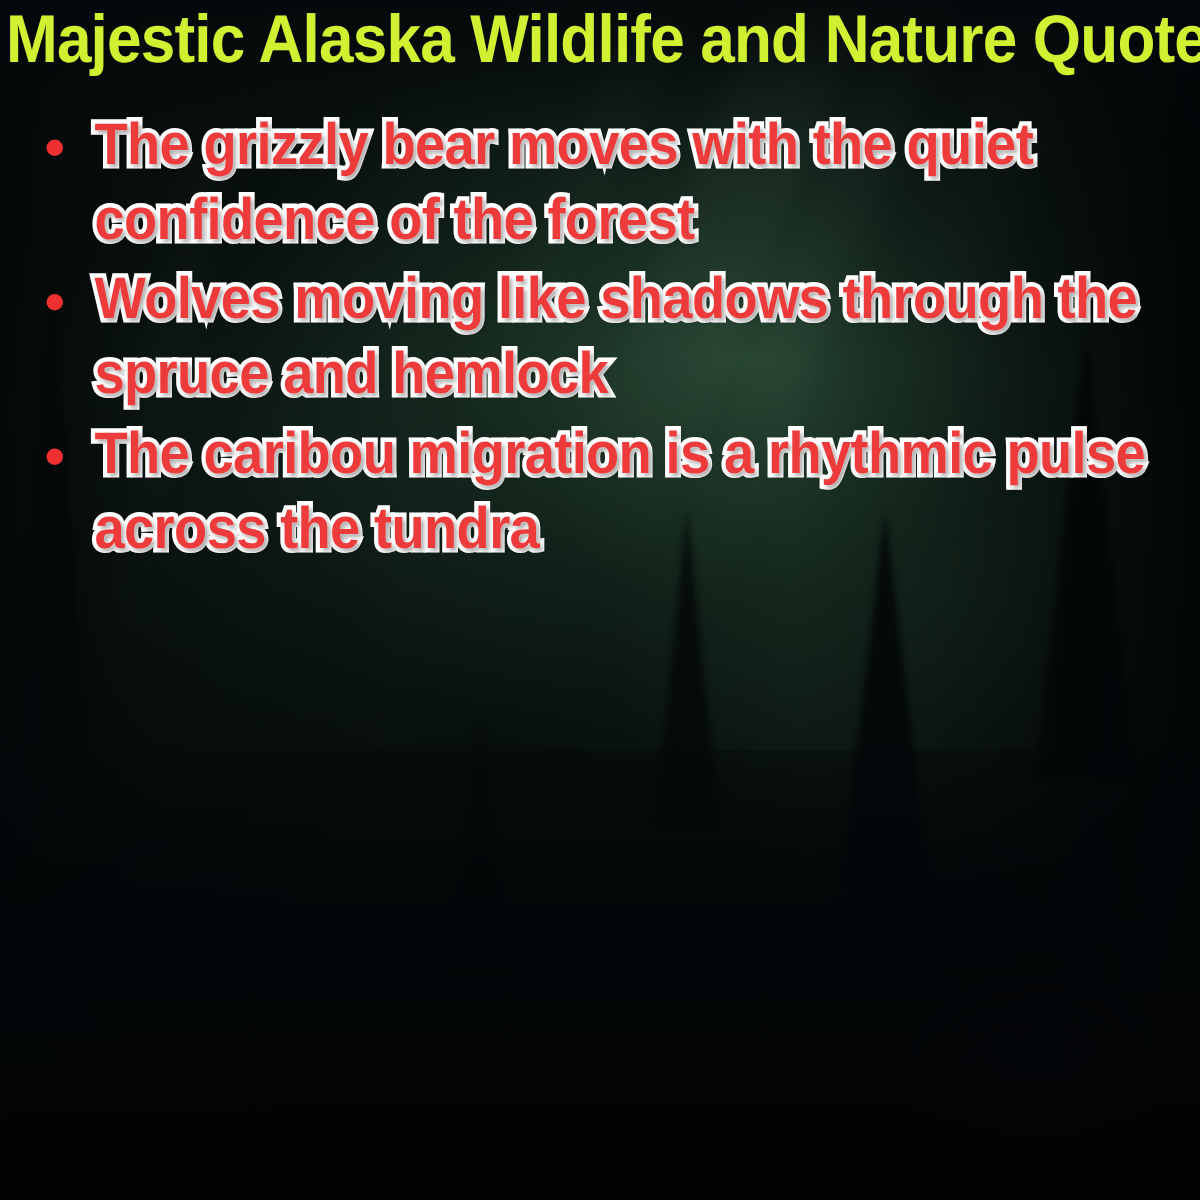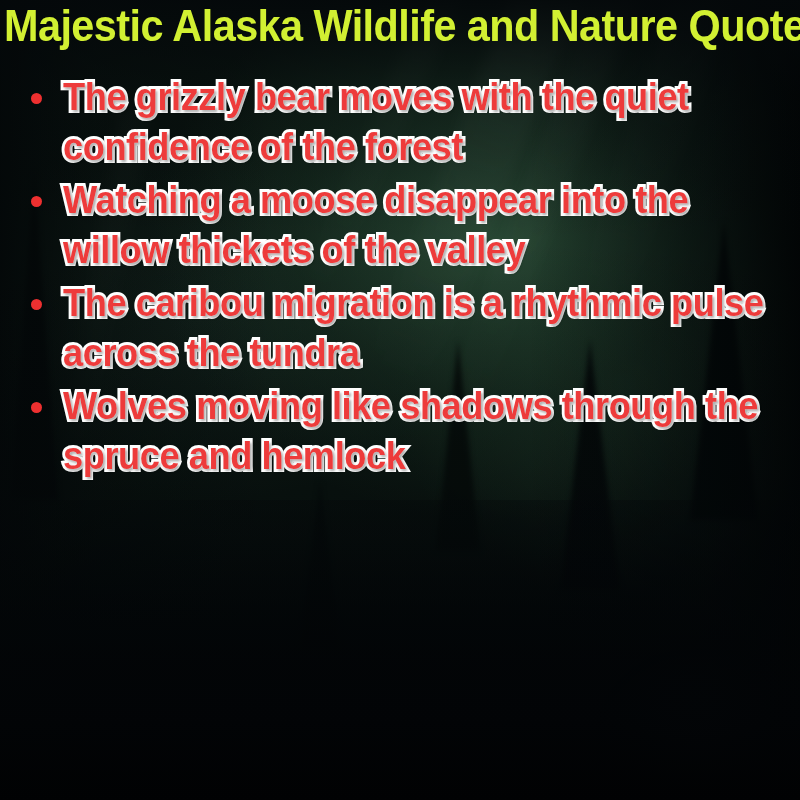--- a/index.html
+++ b/index.html
@@ -168,26 +168,22 @@
   <div class="content">
     <div class="title">Majestic Alaska Wildlife and Nature Quotes</div>
 
     <ul class="quote-list">
       <li class="quote-item">
         <span class="bullet-dot"></span>
         <span class="quote-text">The grizzly bear moves with the quiet confidence of the forest</span>
       </li>
       <li class="quote-item">
         <span class="bullet-dot"></span>
-        <span class="quote-text">Watching a moose disappear into the willow thickets of the valley</span>
+        <span class="quote-text">Wolves moving like shadows through the spruce and hemlock</span>
       </li>
       <li class="quote-item">
         <span class="bullet-dot"></span>
         <span class="quote-text">The caribou migration is a rhythmic pulse across the tundra</span>
-      </li>
-      <li class="quote-item">
-        <span class="bullet-dot"></span>
-        <span class="quote-text">Wolves moving like shadows through the spruce and hemlock</span>
       </li>
     </ul>
   </div>
 
 </div>
 
 </body></html>

